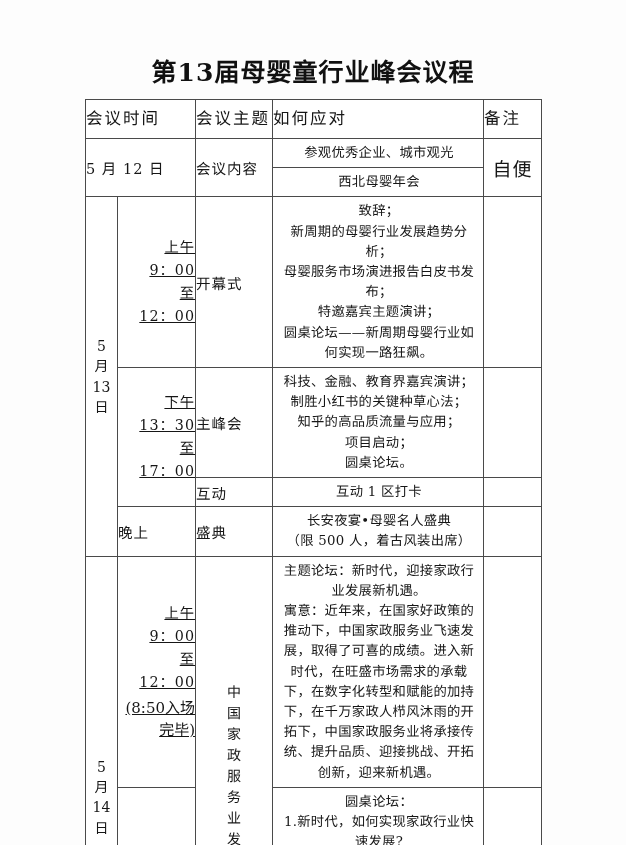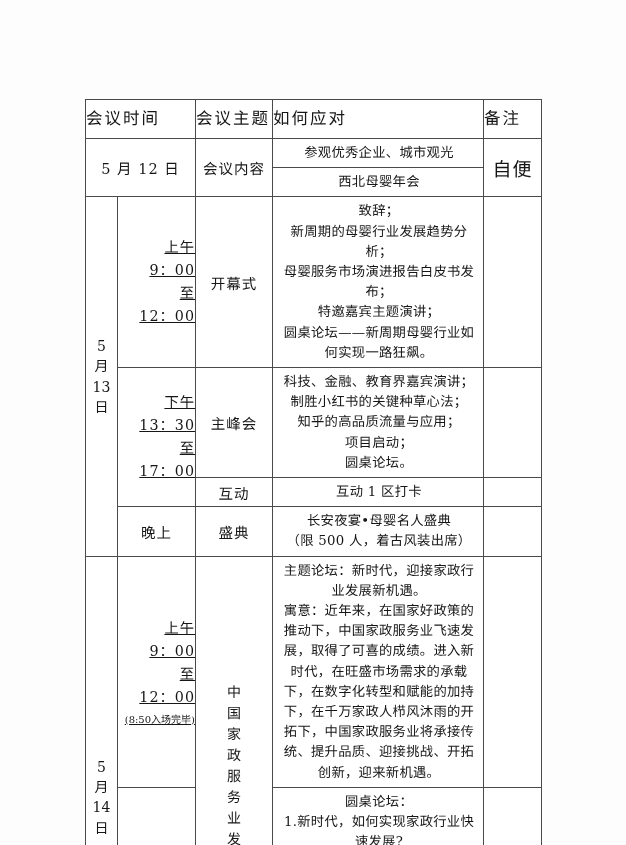--- a/index.html
+++ b/index.html
@@ -66,21 +66,20 @@
   .th-cell {
     text-align: left;
     font-size: 16.5px;
     font-weight: bold;
     letter-spacing: 2px;
     height: 38px;
     line-height: 38px;
     white-space: nowrap;
   }
   .ctr {
-    text-align: center;
     font-size: 14.5px;
     letter-spacing: 1px;
     white-space: nowrap;
   }
   .content-txt {
     font-size: 13.3px;
     line-height: 1.52;
     letter-spacing: 0.3px;
     text-align: center;
     white-space: pre-line;
@@ -91,21 +90,21 @@
     text-align: right;
     font-size: 14.3px;
     line-height: 1.62;
     letter-spacing: 1px;
     padding: 5px 2px;
     white-space: pre-line;
     text-decoration: underline;
   }
   .time-note {
     display: block;
-    font-size: 10px;
+    font-size: 15px;
     letter-spacing: 0;
     line-height: 1.5;
     margin-top: 2px;
   }
   .vdate {
     text-align: center;
     font-size: 14px;
     line-height: 1.45;
     letter-spacing: 0;
     white-space: pre-line;
@@ -124,20 +123,21 @@
     font-size: 19px;
     letter-spacing: 1px;
     white-space: nowrap;
   }
 </style>
 </head>
 <body>
 
 <div class="page">
 
+  <div class="doc-title">第13届母婴童行业峰会议程</div>
 
   <div class="tbl-wrap">
     <table class="agenda">
       <colgroup>
         <col class="c-date">
         <col class="c-time">
         <col class="c-topic">
         <col class="c-content">
         <col class="c-remark">
       </colgroup>

